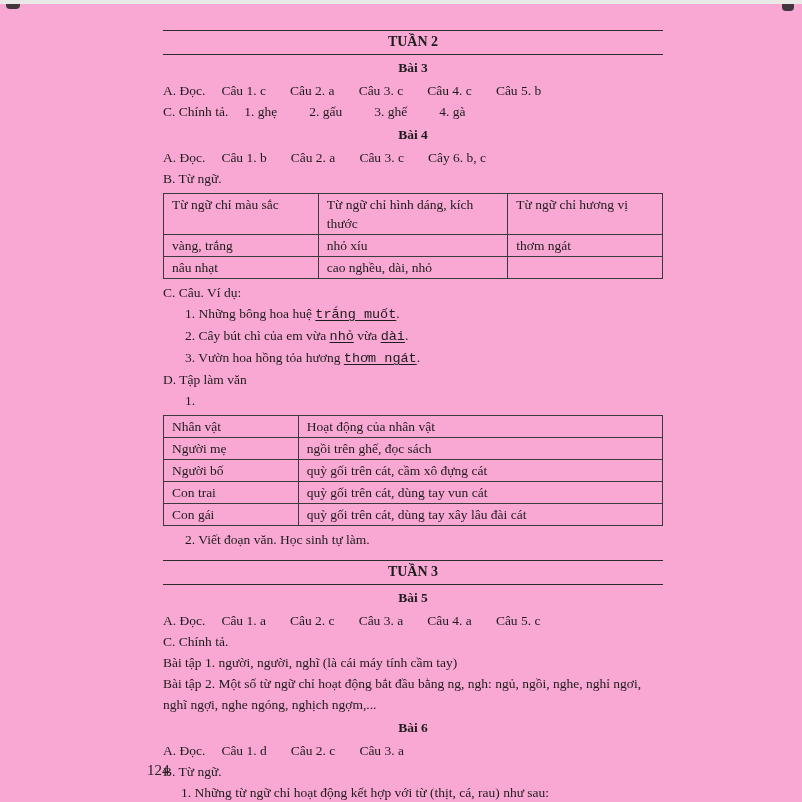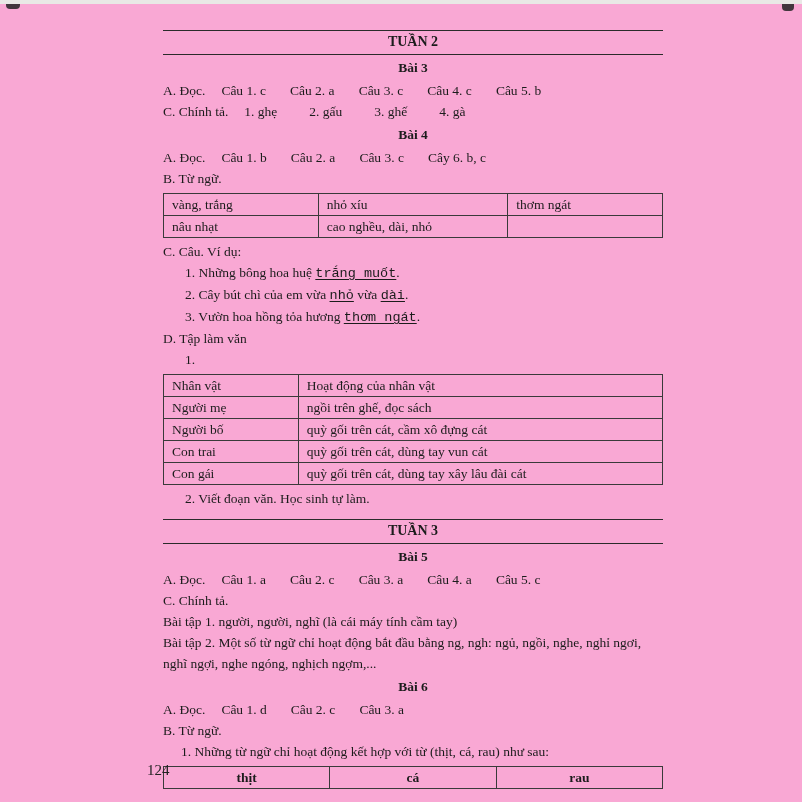--- a/index.html
+++ b/index.html
@@ -86,20 +86,25 @@
 
     <div class="line">B. Từ ngữ.</div>
 
     <table class="tungu">
       <colgroup>
           <col class="c1">
           <col class="c2">
           <col class="c3">
         </colgroup>
       <tbody>
+          <tr>
+        <th>Từ ngữ chỉ màu sắc</th>
+        <th>Từ ngữ chỉ hình dáng, kích thước</th>
+        <th>Từ ngữ chỉ hương vị</th>
+      </tr>
       <tr>
         <td>vàng, trắng</td>
         <td>nhỏ xíu</td>
         <td>thơm ngát</td>
       </tr>
       <tr>
         <td>nâu nhạt</td>
         <td>cao nghều, dài, nhỏ</td>
         <td></td>
       </tr>

